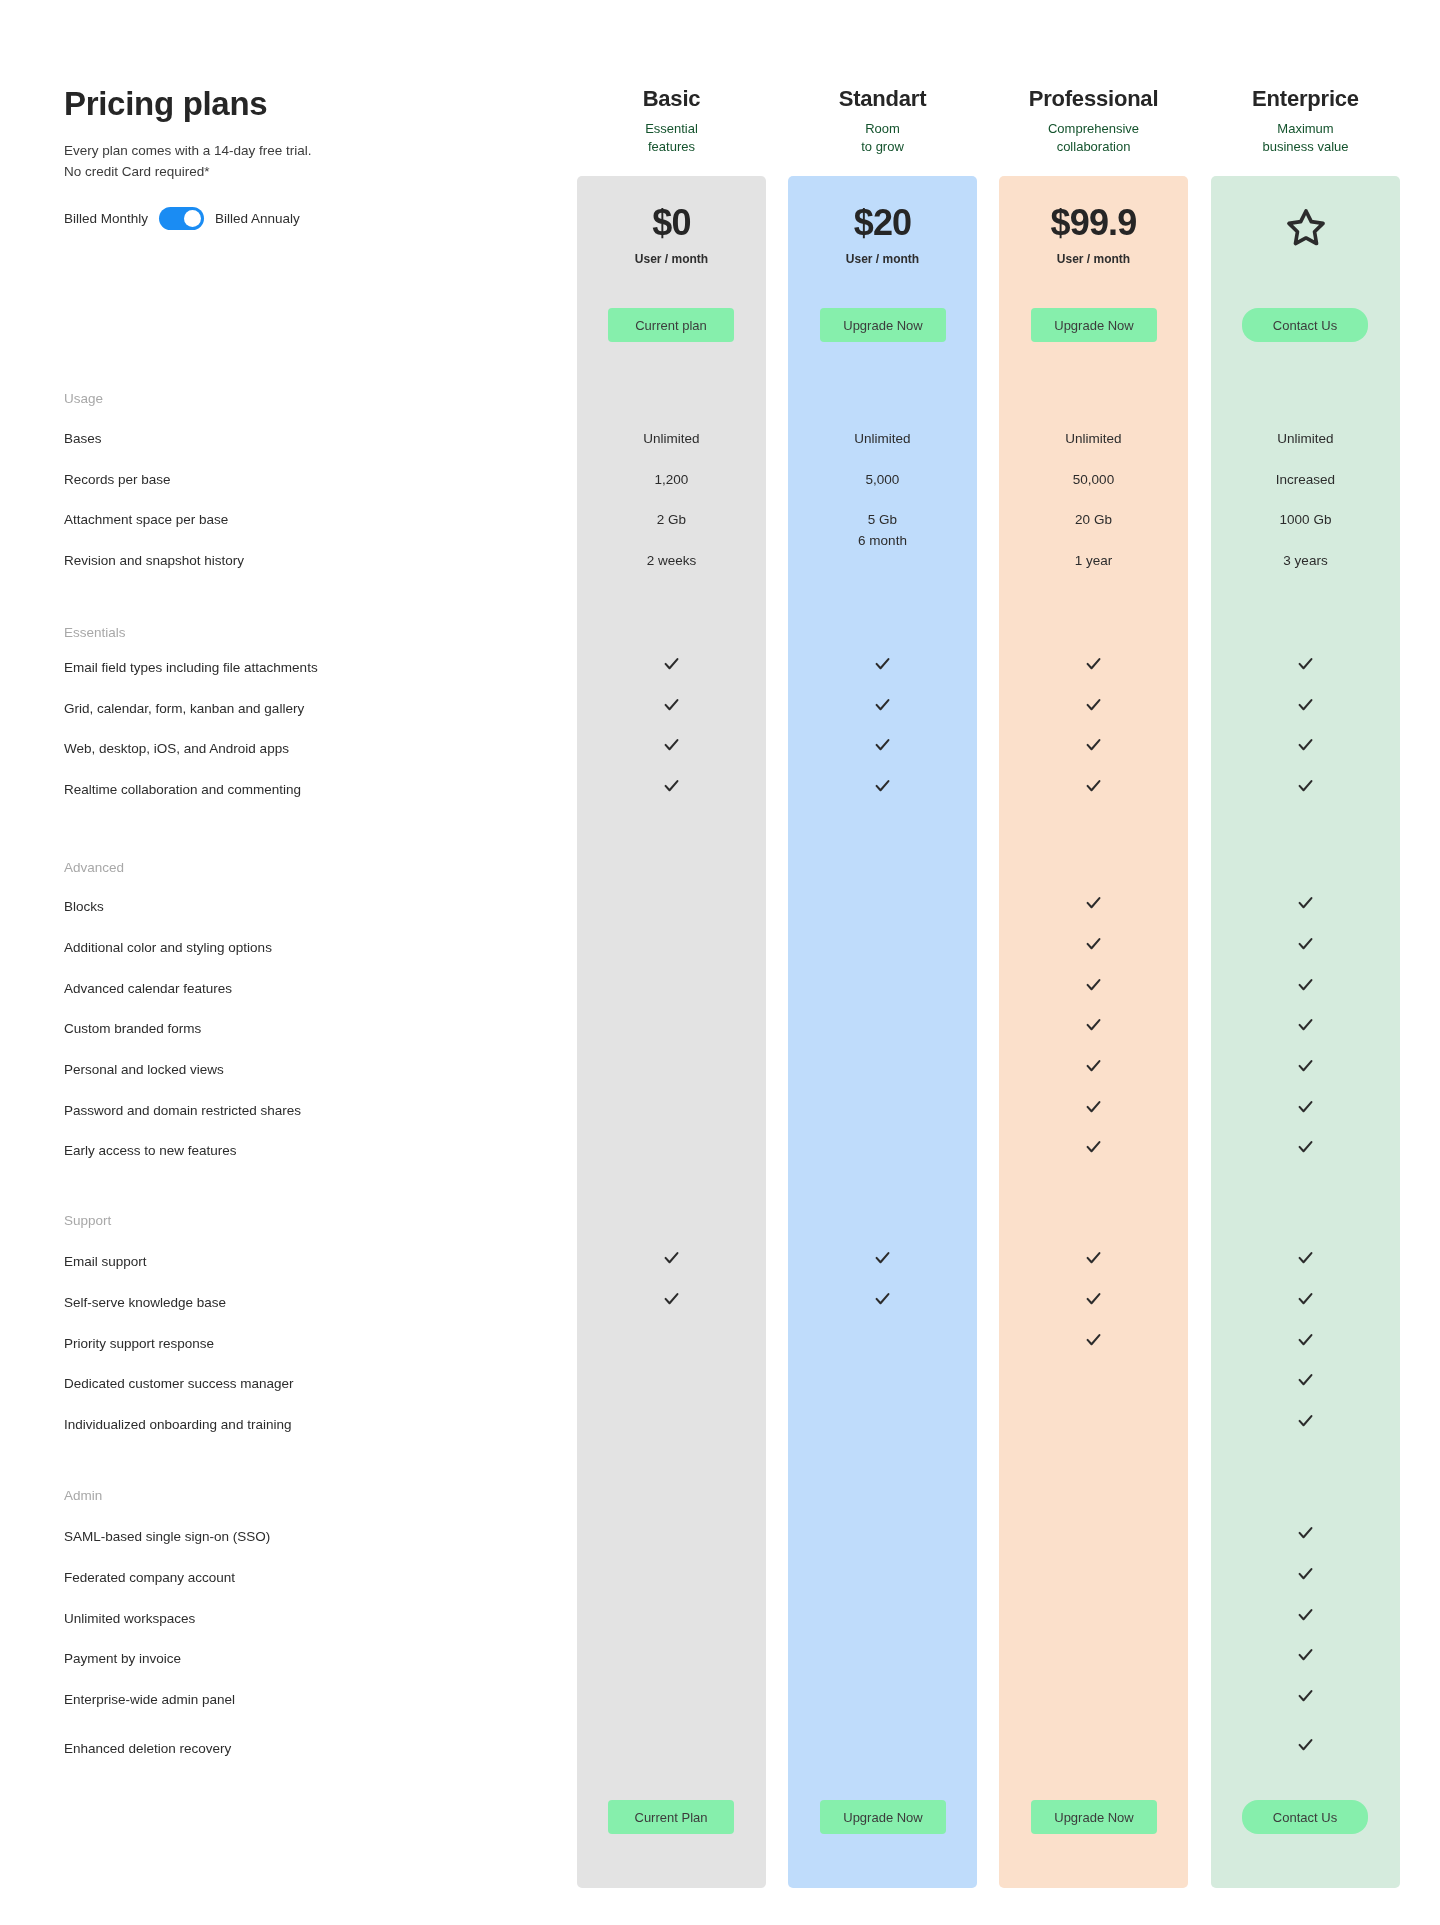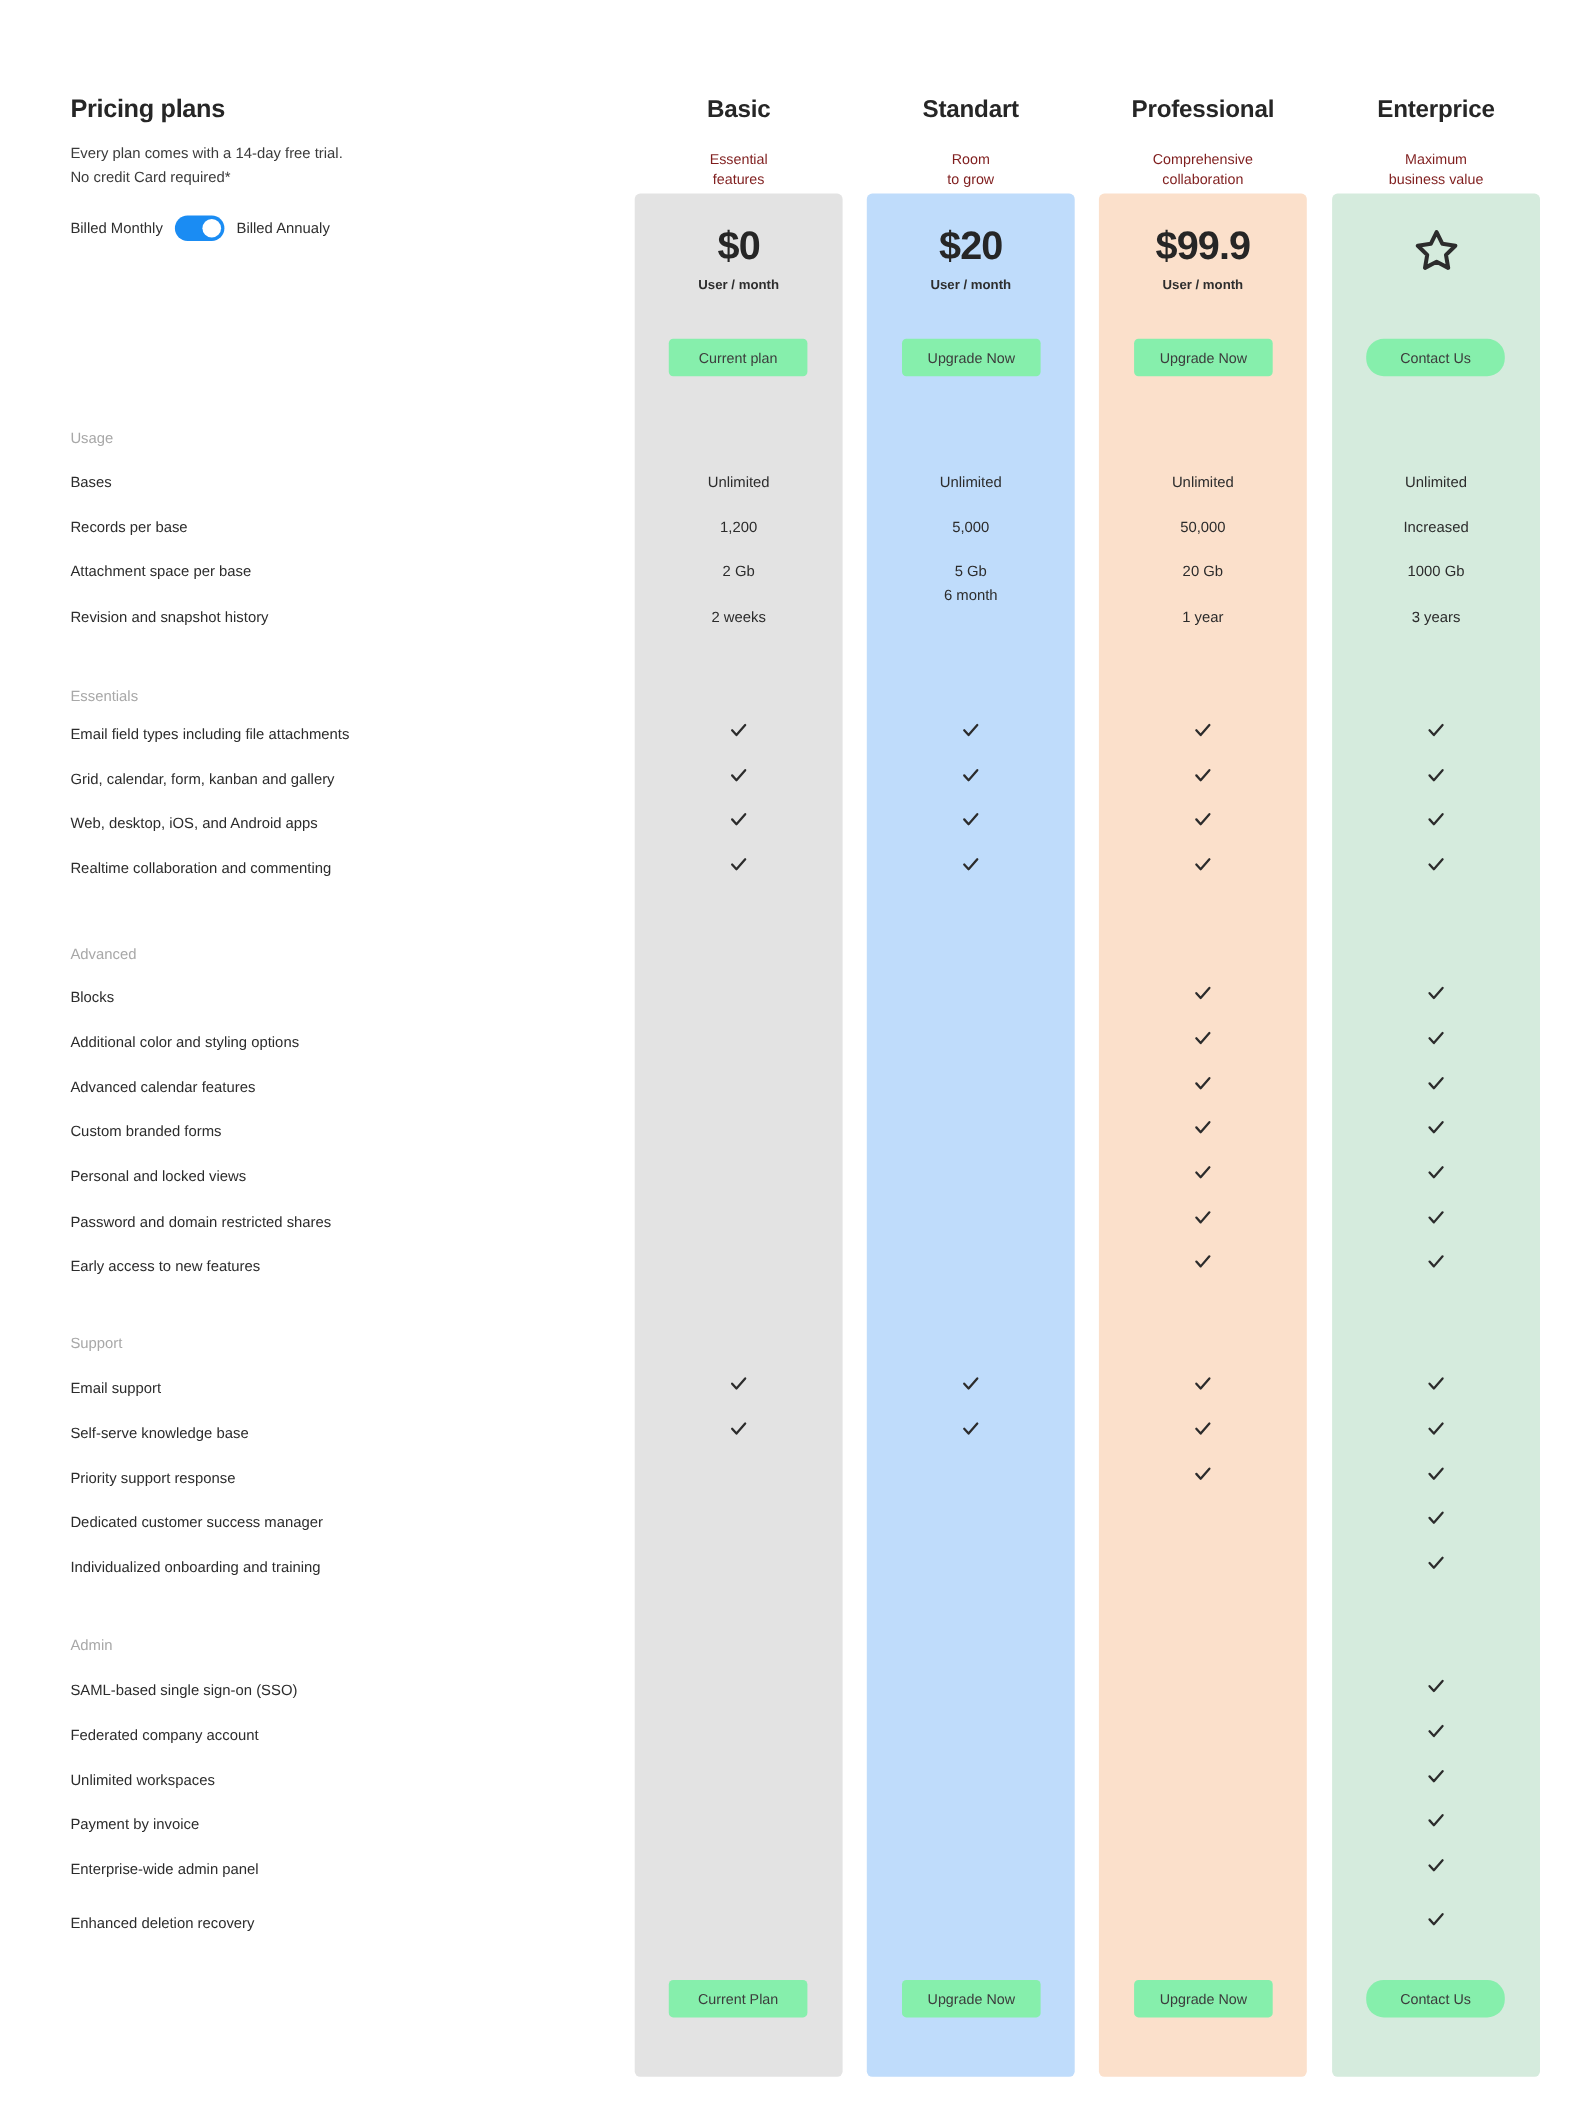--- a/index.html
+++ b/index.html
@@ -32,21 +32,21 @@
   .col-bg.c3 { left: 1211px; background: #d5ebdd; }
 
   
   .head {
     position: absolute;
     left: 64px;
     top: 86px;
     width: 470px;
   }
   .page-title {
-    font-size: 23px;
+    font-size: 33px;
     font-weight: bold;
     color: #262626;
     letter-spacing: -0.3px;
     line-height: 1.1;
   }
   .sub {
     margin-top: 19px;
     font-size: 13.5px;
     color: #3b3b3b;
     line-height: 1.55;
@@ -91,23 +91,23 @@
   .plan-head.c1 { left: 788px; }
   .plan-head.c2 { left: 999px; }
   .plan-head.c3 { left: 1211px; }
   .plan-name {
     font-size: 22px;
     font-weight: bold;
     color: #262626;
     letter-spacing: -0.2px;
   }
   .plan-tag {
-    margin-top: 24px;
+    margin-top: 8px;
     font-size: 13px;
-    color: #7f1d1d;
+    color: #14532d;
     line-height: 1.35;
   }
 
   
   .price-block {
     position: absolute;
     top: 205px;
     width: 189px;
     text-align: center;
   }

